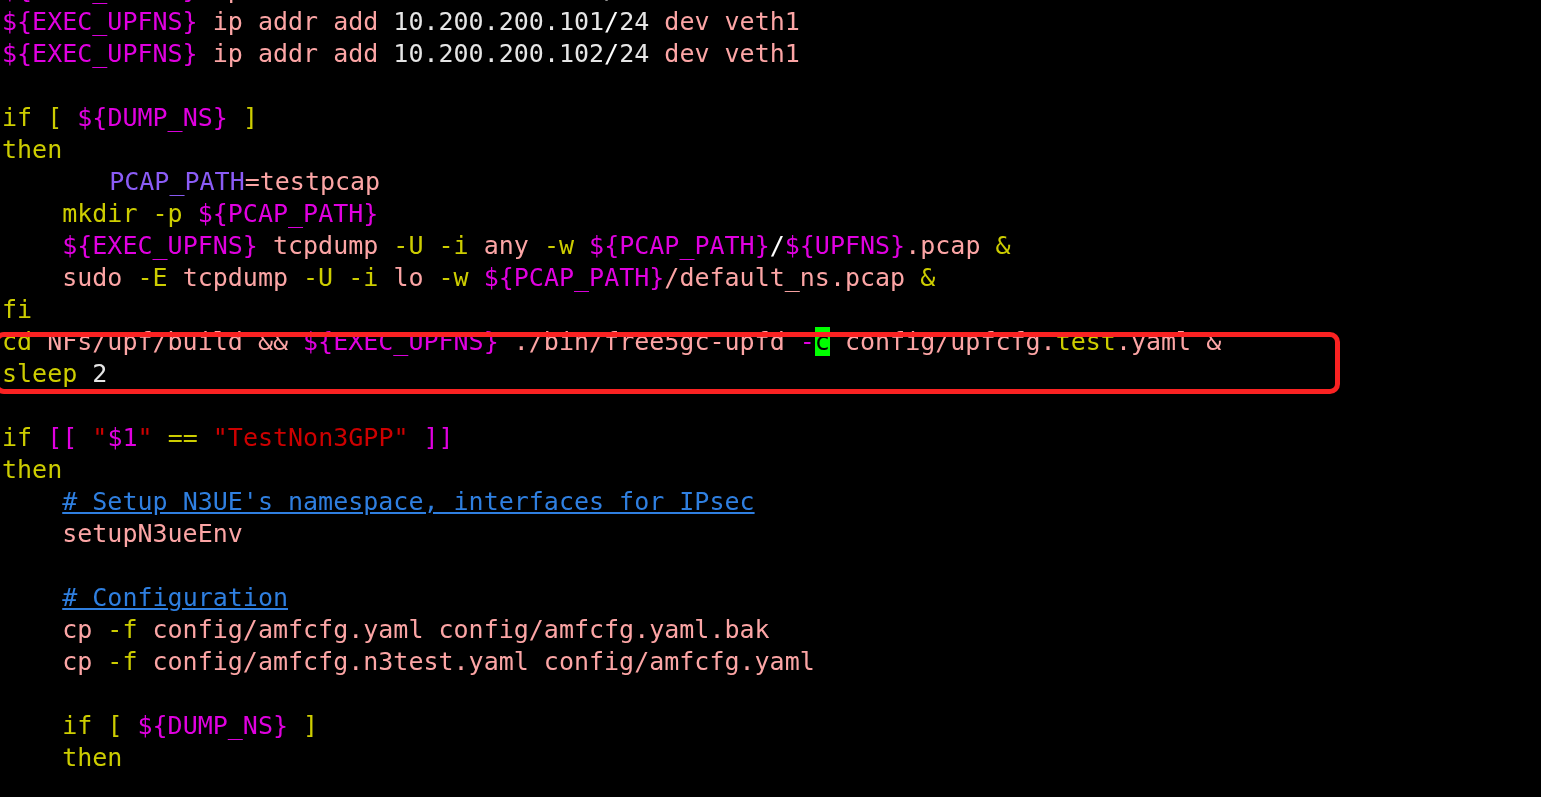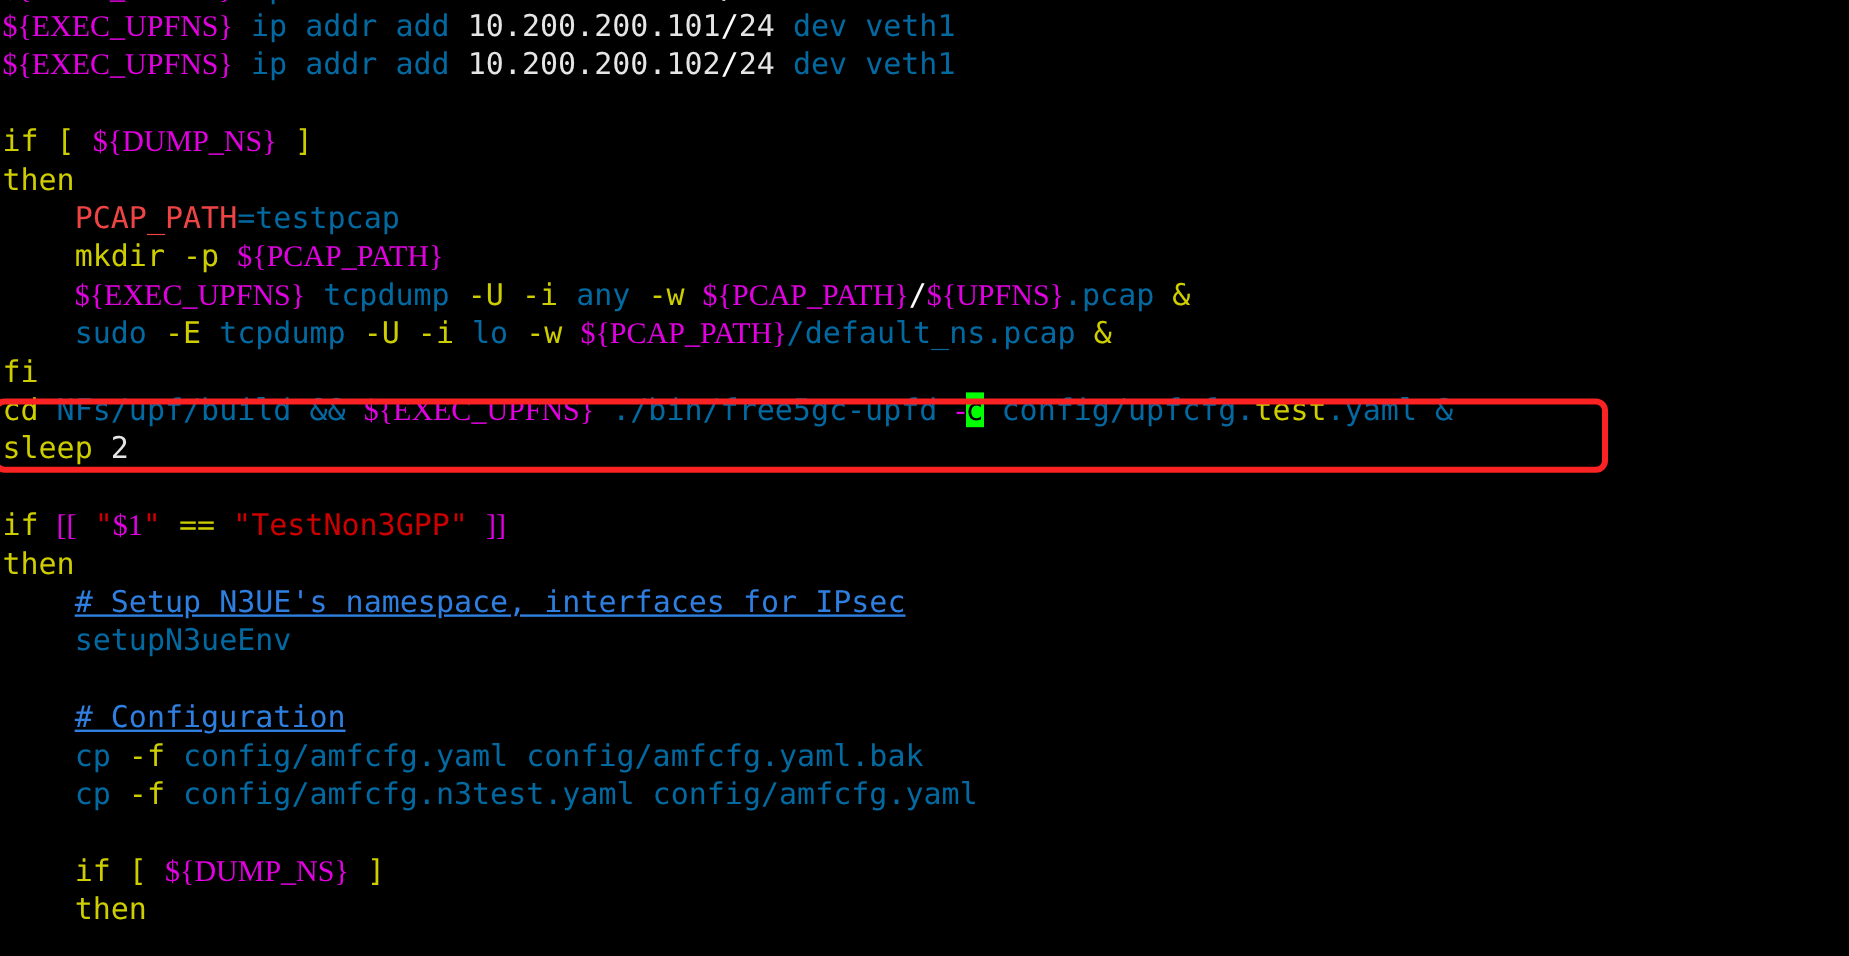--- a/index.html
+++ b/index.html
@@ -34,26 +34,26 @@
     color: #e6e6e6;
   }
 
   .line {
     height: 32px;
     white-space: pre;
     padding-left: 2px;
   }
 
   
-  .t-plain   { color: #0369a1; margin-top: 44px; }
+  .t-plain   { color: #fca5a5; margin-top: 44px; }
   .t-kw      { color: #cdcd00; }   
-  .t-var     { color: #e000e0; font-family: Liberation Serif, serif; }   
+  .t-var     { color: #e000e0; }   
   .t-num     { color: #e5e5e5; }   
   .t-str     { color: #cd0000; }   
-  .t-cyan    { color: #ef4444; }   
+  .t-cyan    { color: #8b5cf6; margin-left: 47px; }   
   .t-comment { color: #2f7fe0; text-decoration: underline; }   
   .t-white   { color: #ffffff; }
 
   .cursor {
     background: #00ff00;
     color: #000000;
   }
 
   #highlight-box {
     position: absolute;

